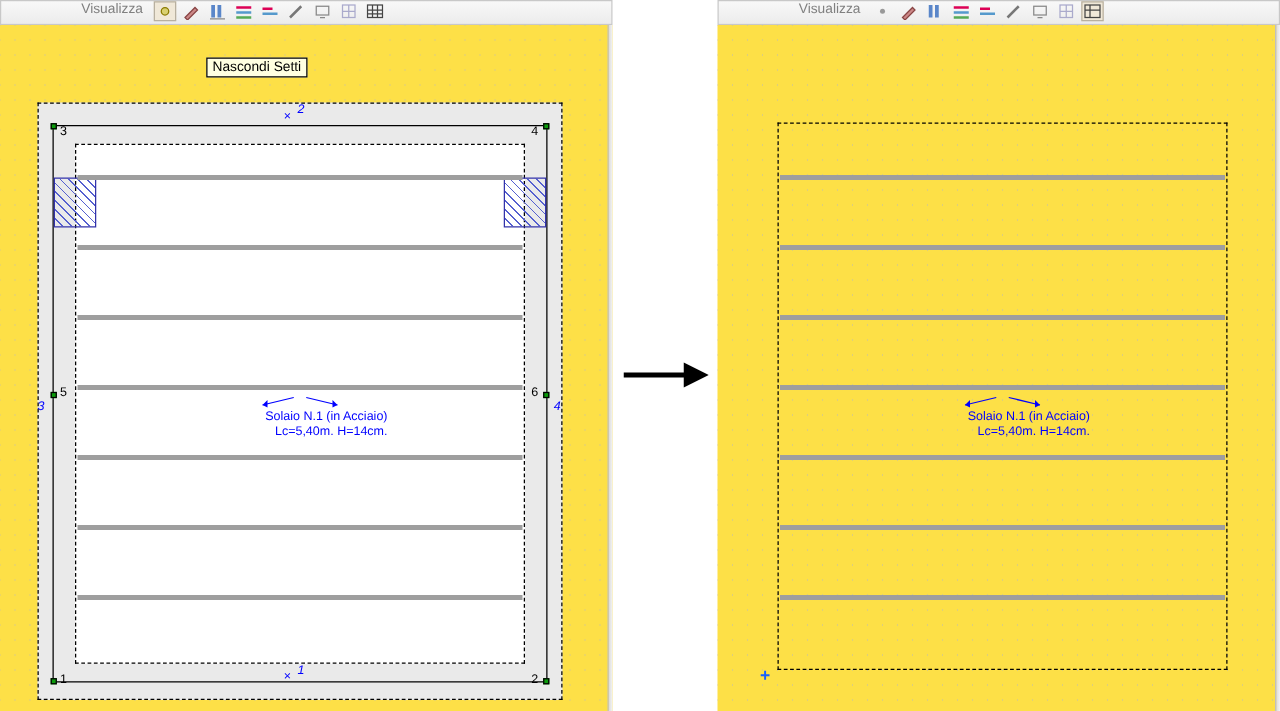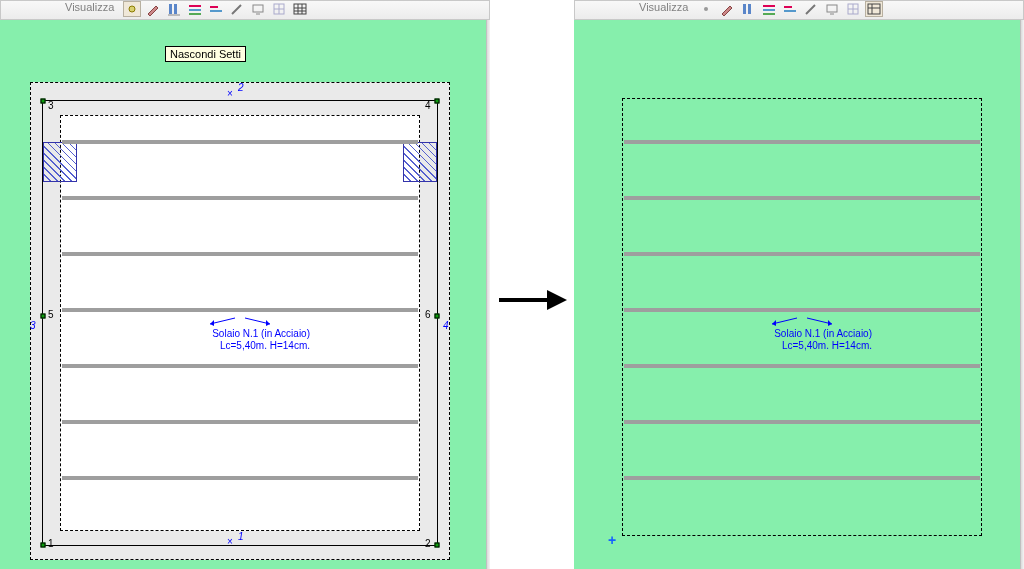--- a/index.html
+++ b/index.html
@@ -18,21 +18,21 @@
   .tb-btn {
     width: 18px; height: 16px; border: 1px solid transparent;
     display: inline-flex; align-items: center; justify-content: center;
     cursor: pointer; background: transparent;
   }
   .tb-btn.active { border: 1px solid #b8b0a0; background: #f0e8d8; }
   .tb-btn svg { width: 14px; height: 14px; }
 
   
   .canvas {
-    position: relative; width: 100%; height: 549px; background: #86efac;
+    position: relative; width: 100%; height: 549px; background: #fde047;
     border-top: none;
   }
   
   .dotgrid {
     position: absolute; inset: 0;
     background-image: radial-gradient(circle, #b9b9b9 0.6px, transparent 0.6px);
     background-size: 12px 12px;
     background-position: 6px 6px;
   }
 

